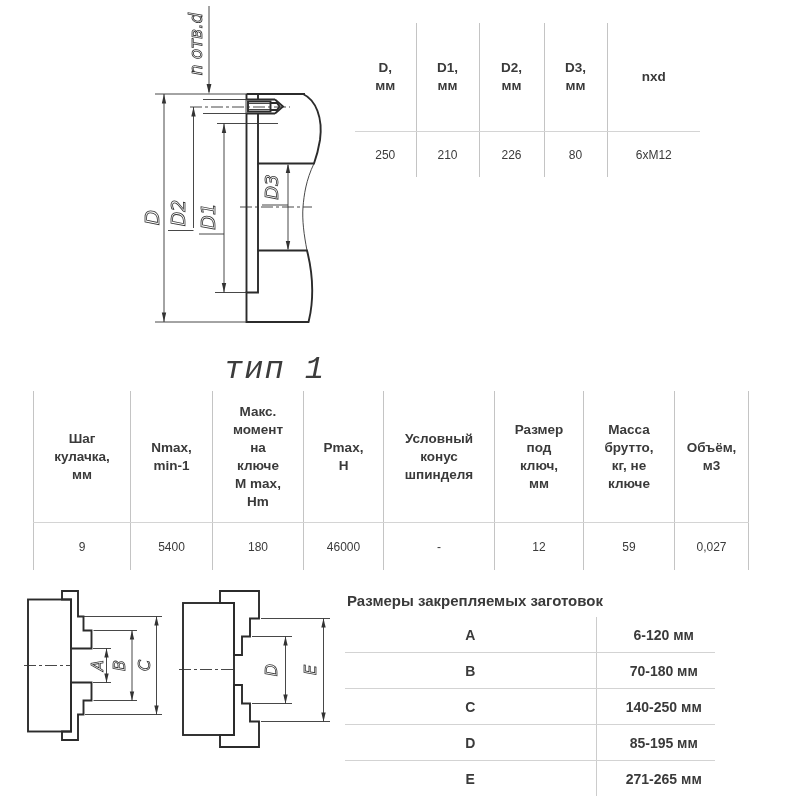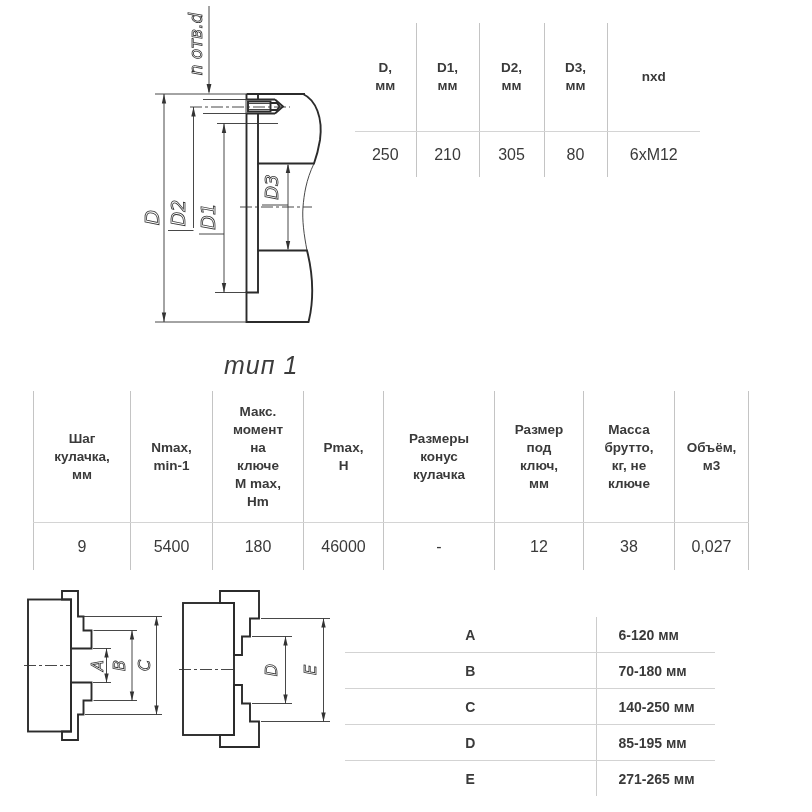--- a/index.html
+++ b/index.html
@@ -10,37 +10,37 @@
   svg .thin{stroke:#333;stroke-width:0.9;fill:none;}
   svg .cl{stroke:#333;stroke-width:0.9;fill:none;stroke-dasharray:12 3 3 3;}
   svg .ah{fill:#333;stroke:none;}
   svg .white{fill:#fff;}
   svg .cadtext{fill:none;stroke:#333;stroke-width:0.8;font-style:italic;
                font-family:"DejaVu Sans",sans-serif;}
   
   table{border-collapse:collapse;table-layout:fixed;position:absolute;color:#3a3a3a;}
   th,td{padding:0 6px;text-align:center;font-family:"Liberation Sans",sans-serif;}
   th{font-weight:bold;font-size:13.5px;line-height:18px;vertical-align:middle;}
-  td{font-size:16px;}
+  td{font-size:12px;}
   #flange-table{left:355px;top:23px;width:345px;}
   #flange-table th{height:108px;border-bottom:1px solid #d4d4d4;}
   #flange-table td{height:45px;}
   #flange-table .vl{border-left:1px solid #c4c4c4;}
   #spec-table{left:33px;top:391px;width:715px;}
   #spec-table th{height:131px;border-bottom:1px solid #d4d4d4;}
   #spec-table td{height:47px;}
   #spec-table th,#spec-table td{border-left:1px solid #c4c4c4;}
   #spec-table th:last-child,#spec-table td:last-child{border-right:1px solid #c4c4c4;}
   #wp-title{position:absolute;left:347px;top:592px;font-size:15px;font-weight:bold;color:#3a3a3a;}
   #wp-table{left:345px;top:617px;width:370px;}
   #wp-table td{height:35px;font-weight:bold;font-size:14px;}
   #wp-table tr:not(:last-child) td{border-bottom:1px solid #d3d3d3;}
-  #wp-table td.val{border-left:1px solid #ccc;text-align:left;padding-left:22px;}
-  #type-label{position:absolute;left:224px;top:351px;font-size:25px;font-style:italic;
-              letter-spacing:1px;color:#3c3c3c;font-family:Liberation Sans, sans-serif;}
+  #wp-table td.val{border-left:1px solid #ccc;text-align:center;padding-left:22px;}
+  #type-label{position:absolute;left:224px;top:351px;font-size:32px;font-style:italic;
+              letter-spacing:1px;color:#3c3c3c;font-family:Liberation Mono, monospace;}
 </style>
 </head>
 <body>
 
 <div id="canvas">
 
   <svg style="left:130px;top:0;" width="215" height="350" viewBox="130 0 215 350">
     <defs>
       <pattern id="hatch" patternUnits="userSpaceOnUse" width="7" height="7" patternTransform="rotate(45)">
         <line x1="0" y1="0" x2="0" y2="7" stroke="#2b2b2b" stroke-width="1"></line>
@@ -127,21 +127,21 @@
             <div>D3,</div>
             <div>мм</div>
           </th>
       <th class="vl">
             <div>nxd</div>
           </th>
     </tr>
     <tr>
       <td>250</td>
       <td class="vl">210</td>
-      <td class="vl">305</td>
+      <td class="vl">226</td>
       <td class="vl">80</td>
       <td class="vl">6xM12</td>
     </tr>
   </tbody>
     </table>
 
   <table id="spec-table">
     <colgroup>
         <col style="width:97px">
         <col style="width:82px">
@@ -169,23 +169,23 @@
             <div>на</div>
             <div>ключе</div>
             <div>M max,</div>
             <div>Hm</div>
       </th>
       <th>
         <div>Pmax,</div>
             <div>H</div>
       </th>
       <th>
-        <div>Размеры</div>
+        <div>Условный</div>
             <div>конус</div>
-            <div>кулачка</div>
+            <div>шпинделя</div>
       </th>
       <th>
         <div>Размер</div>
             <div>под</div>
             <div>ключ,</div>
             <div>мм</div>
       </th>
       <th>
         <div>Масса</div>
             <div>брутто,</div>
@@ -197,21 +197,21 @@
             <div>м3</div>
       </th>
     </tr>
     <tr>
       <td>9</td>
       <td>5400</td>
       <td>180</td>
       <td>46000</td>
       <td>-</td>
       <td>12</td>
-      <td>38</td>
+      <td>59</td>
       <td>0,027</td>
     </tr>
   </tbody>
     </table>
 
   <svg style="left:10px;top:582px;" width="330" height="180" viewBox="10 582 330 180">
 
     <rect class="thick" x="28" y="599.5" width="43" height="132" fill="#fff"></rect>
     <path class="thick" fill="#fff" d="M62,599.5 L62,591 L78,591 L78,616.5 L83.5,616.5 L83.5,630.5 L91.5,630.5 L91.5,648.5 L71,648.5 L71,599.5 Z"></path>
     <path class="thick" fill="#fff" d="M71,682.5 L91.5,682.5 L91.5,700.5 L83.5,700.5 L83.5,714.5 L78,714.5 L78,740 L62,740 L62,731.5 L71,731.5 Z"></path>
@@ -251,20 +251,21 @@
     <text class="cadtext" font-size="16" text-anchor="middle" transform="rotate(-90 271 670)" x="271" y="675.5">D</text>
 
     <line class="thin" x1="261" y1="618.5" x2="330" y2="618.5"></line>
     <line class="thin" x1="261" y1="721.5" x2="330" y2="721.5"></line>
     <line class="thin" x1="323.5" y1="618.5" x2="323.5" y2="721.5"></line>
     <polygon class="ah" points="323.5,618.5 321.3,627.5 325.7,627.5"></polygon>
     <polygon class="ah" points="323.5,721.5 321.3,712.5 325.7,712.5"></polygon>
     <text class="cadtext" font-size="16" text-anchor="middle" transform="rotate(-90 310.5 670)" x="310.5" y="675.5">E</text>
   </svg>
 
+  <div id="wp-title">Размеры закрепляемых заготовок</div>
   <table id="wp-table">
     <colgroup>
         <col style="width:251px">
         <col style="width:119px">
       </colgroup>
     <tbody>
         <tr>
       <td>A</td>
       <td class="val">6-120 мм</td>
     </tr>

